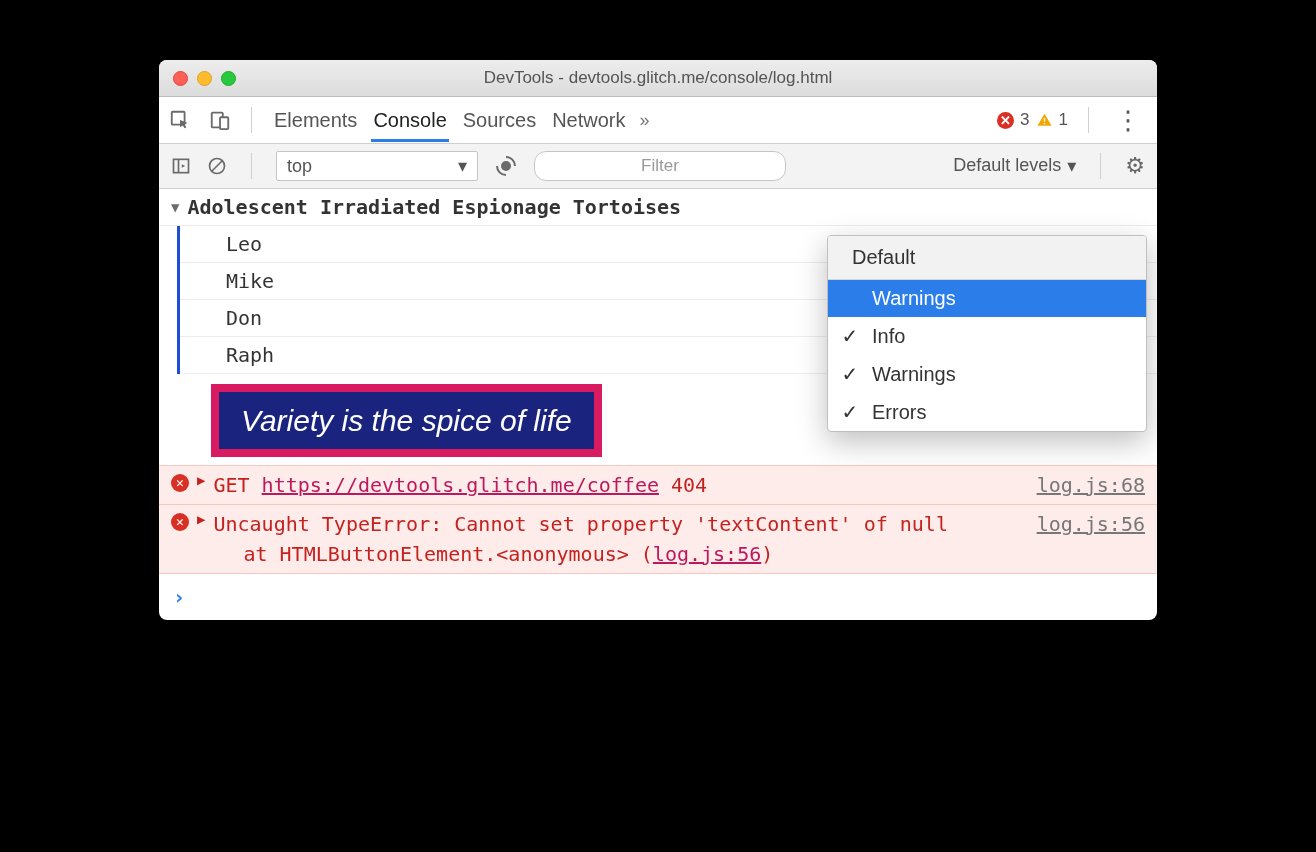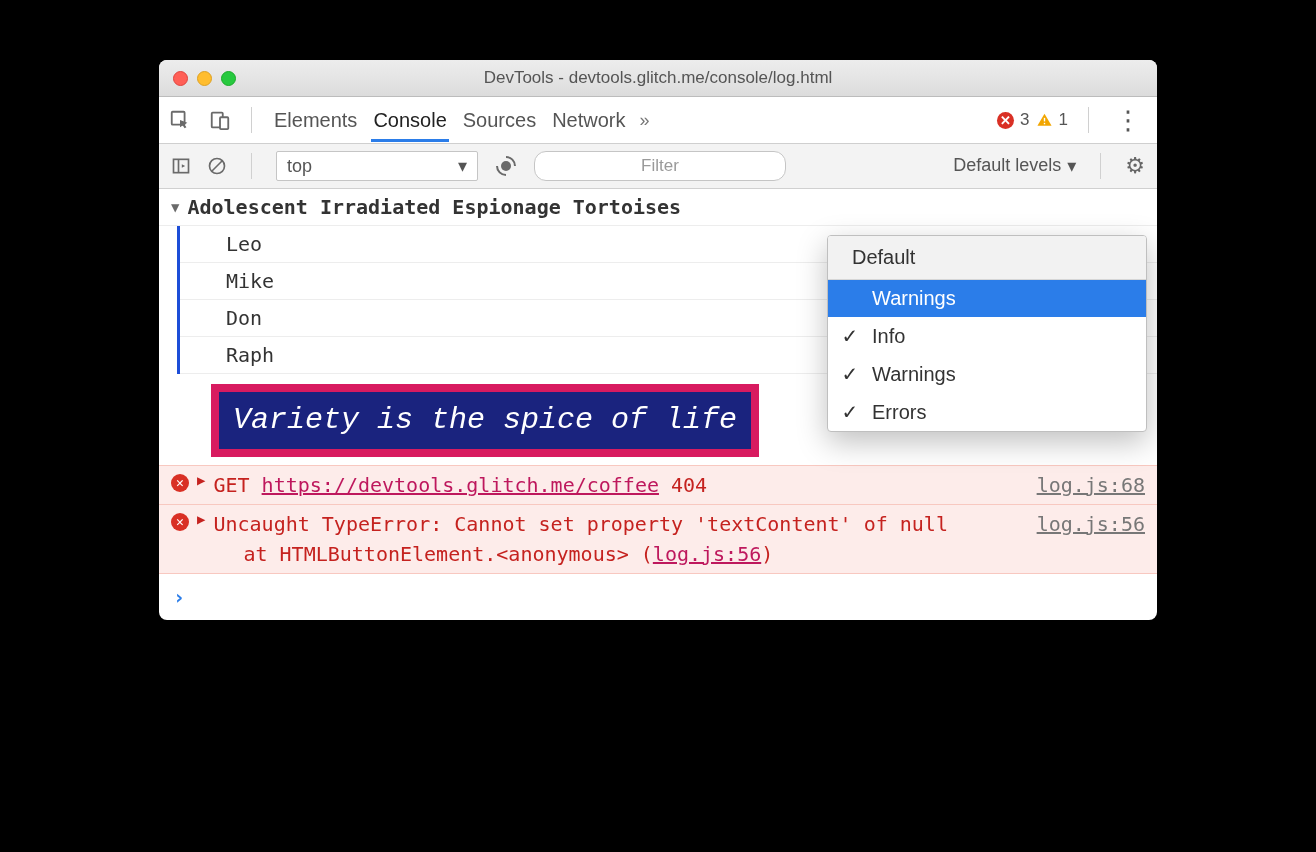--- a/index.html
+++ b/index.html
@@ -67,22 +67,22 @@
   .logs{font-family:Menlo,Consolas,monospace;font-size:20px;line-height:1.5;}
   .row{border-bottom:1px solid #ededed;padding:3px 12px;display:flex;align-items:flex-start;gap:6px;}
   .mono{font-family:Menlo,Consolas,monospace;}
   .group-head{font-weight:bold;display:flex;align-items:center;gap:8px;}
   .tri{font-size:14px;color:#6a6a6a;}
   .group-items{border-left:3px solid #1d4ed8;margin-left:18px;}
   .group-items .row{padding-left:46px;}
   .styled-wrap{padding:10px 0 8px 52px;}
   .styled{
     display:inline-block;background:#1a237e;color:#fff;
-    border:8px solid #d81b60;padding:6px 14px;font-style:italic;
-    font-size:30px;font-family:Liberation Mono, monospace;text-align:center;
+    border:8px solid #d81b60;padding:6px 22px;font-style:italic;
+    font-size:30px;font-family:Liberation Sans, sans-serif;text-align:center;
   }
   .err-row{background:#fdecea;border-top:1px solid #f8c8c0;border-bottom:1px solid #f8c8c0;color:#c5221f;padding:4px 12px;display:flex;align-items:flex-start;gap:8px;}
   .err-row + .err-row{border-top:none;}
   .err-ico{width:18px;height:18px;border-radius:50%;background:#d93025;color:#fff;display:inline-flex;align-items:center;justify-content:center;font-size:13px;font-weight:bold;flex-shrink:0;margin-top:4px;}
   .err-body{flex:1;}
   .err-link{margin-left:auto;flex-shrink:0;color:#777;text-decoration:underline;font-family:Menlo,Consolas,monospace;}
   .url{color:#be185d;text-decoration:underline;}
   .prompt{color:#2b7de9;font-weight:bold;font-size:20px;padding:8px 14px;}
   
   .popover{

